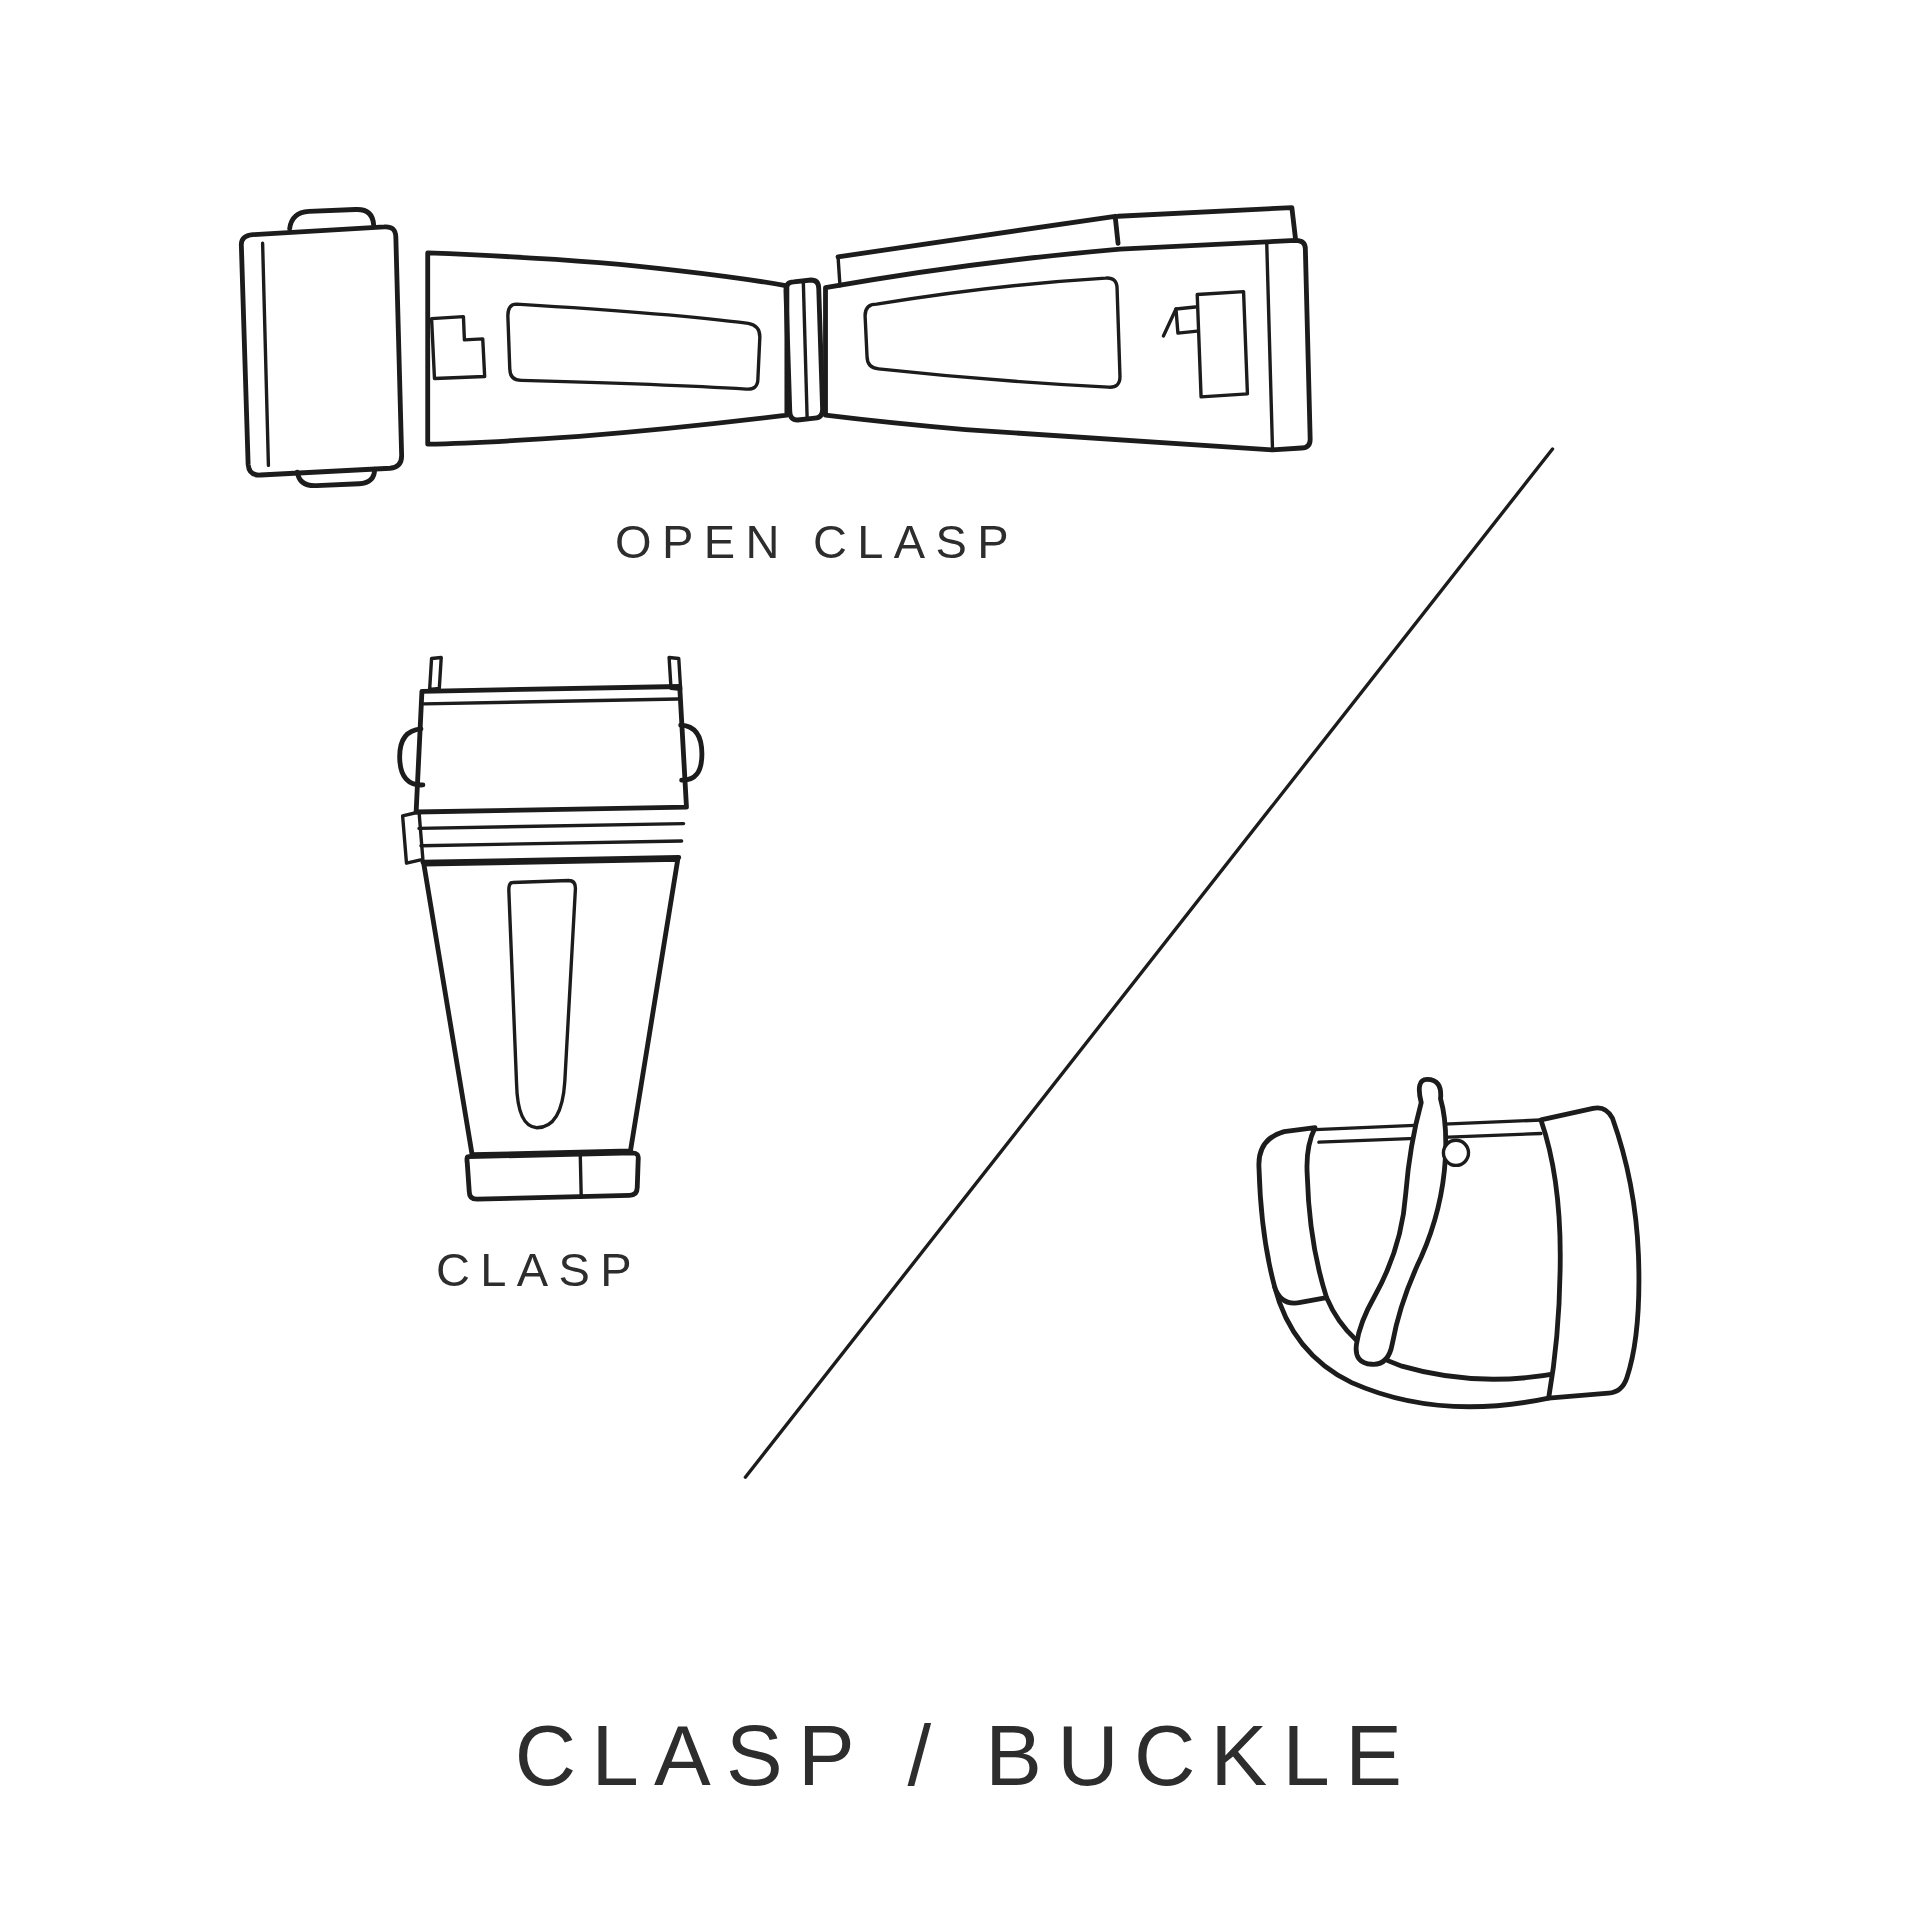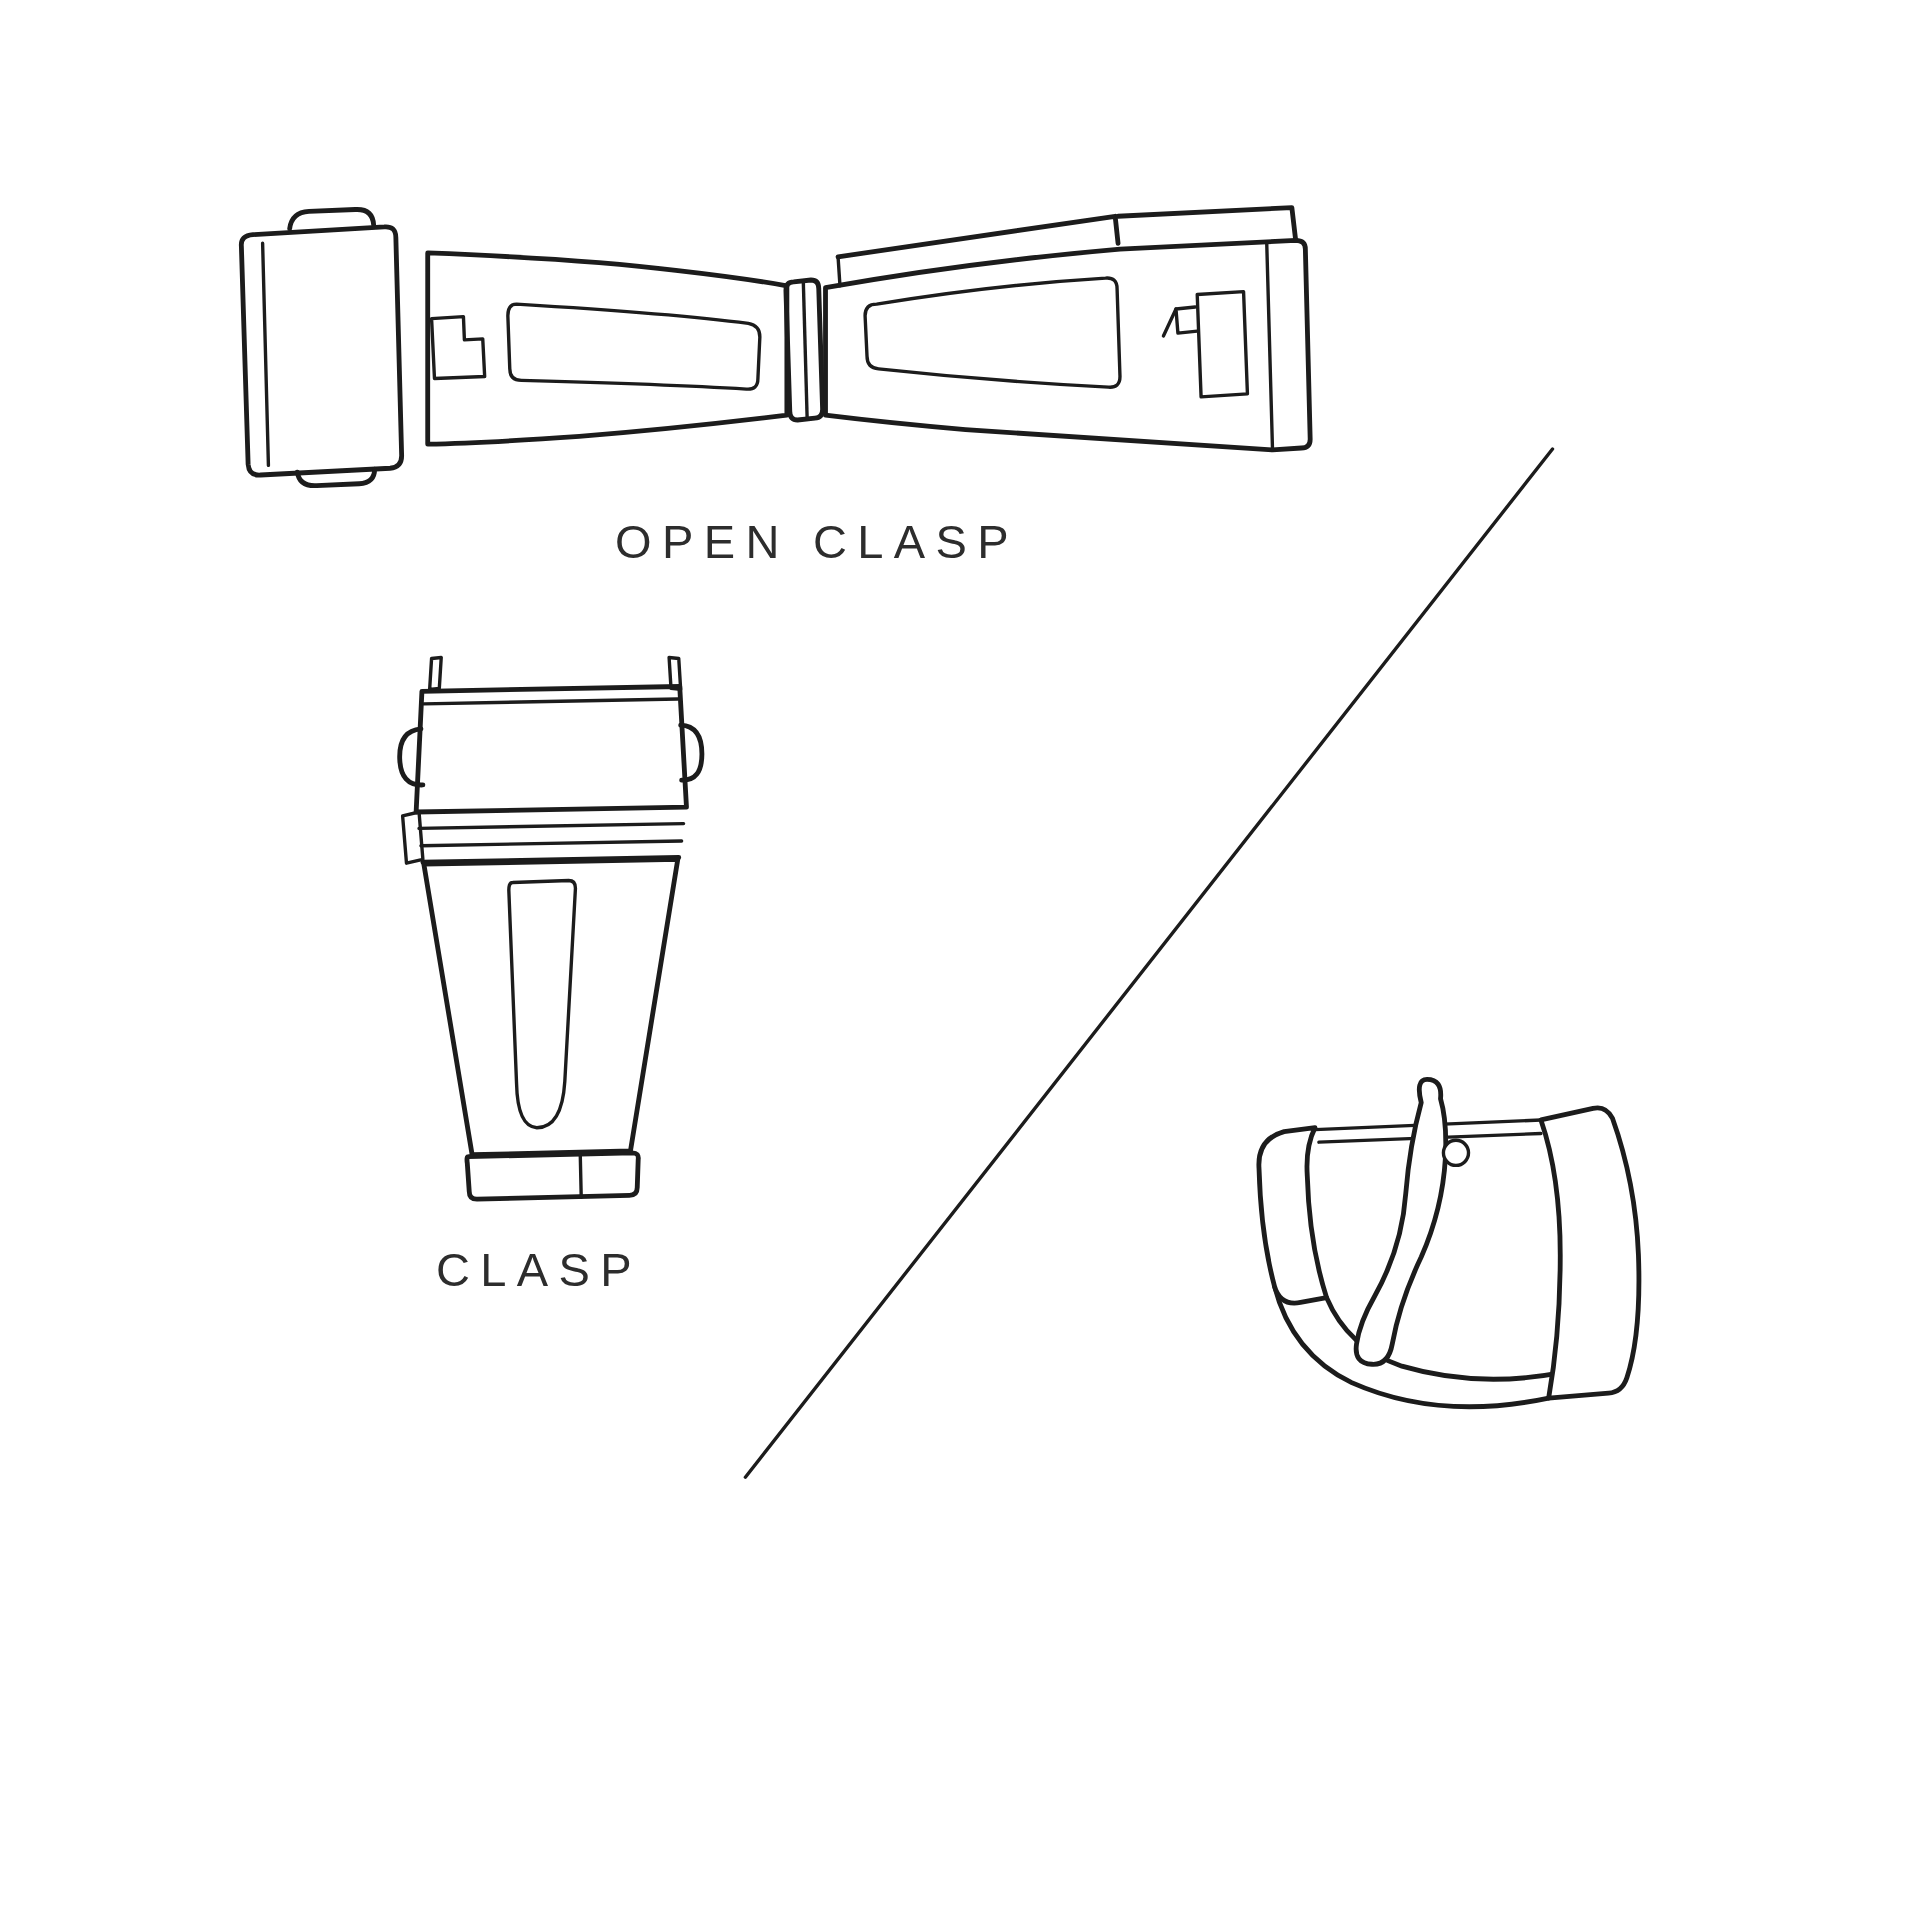--- a/index.html
+++ b/index.html
@@ -132,15 +132,16 @@
       <path class="white" d="M 1472 1142 Q 1460 1186 1456 1236 Q 1452 1292 1424 1342 Q 1408 1370 1405 1392 Q 1402 1412 1421 1413 Q 1438 1414 1442 1392 Q 1450 1348 1472 1302 Q 1494 1252 1497 1200 Q 1499 1162 1492 1138 Q 1494 1118 1478 1118 Q 1466 1118 1472 1142 Z"></path>
 
       <circle class="white thin" cx="1508" cy="1194" r="13"></circle>
     </g>
   </svg>
 
   <div class="label caption-open">OPEN CLASP</div>
 
   <div class="label caption-closed">CLASP</div>
 
+  <div class="title">CLASP / BUCKLE</div>
 
 </div>
 
 
 </body></html>

